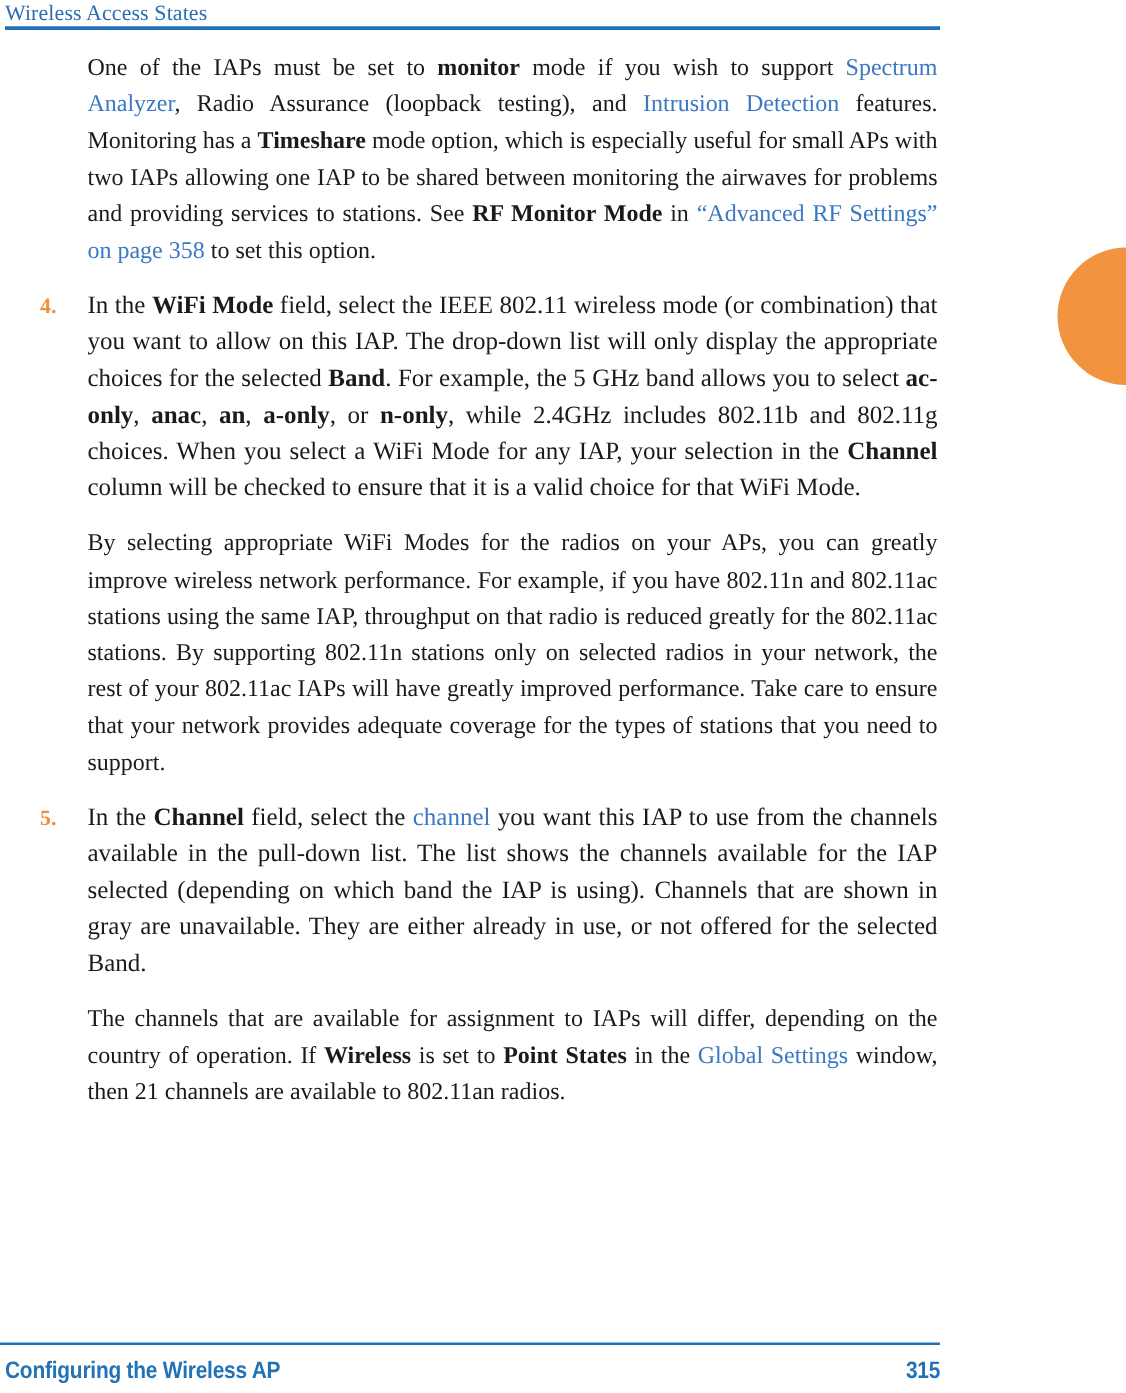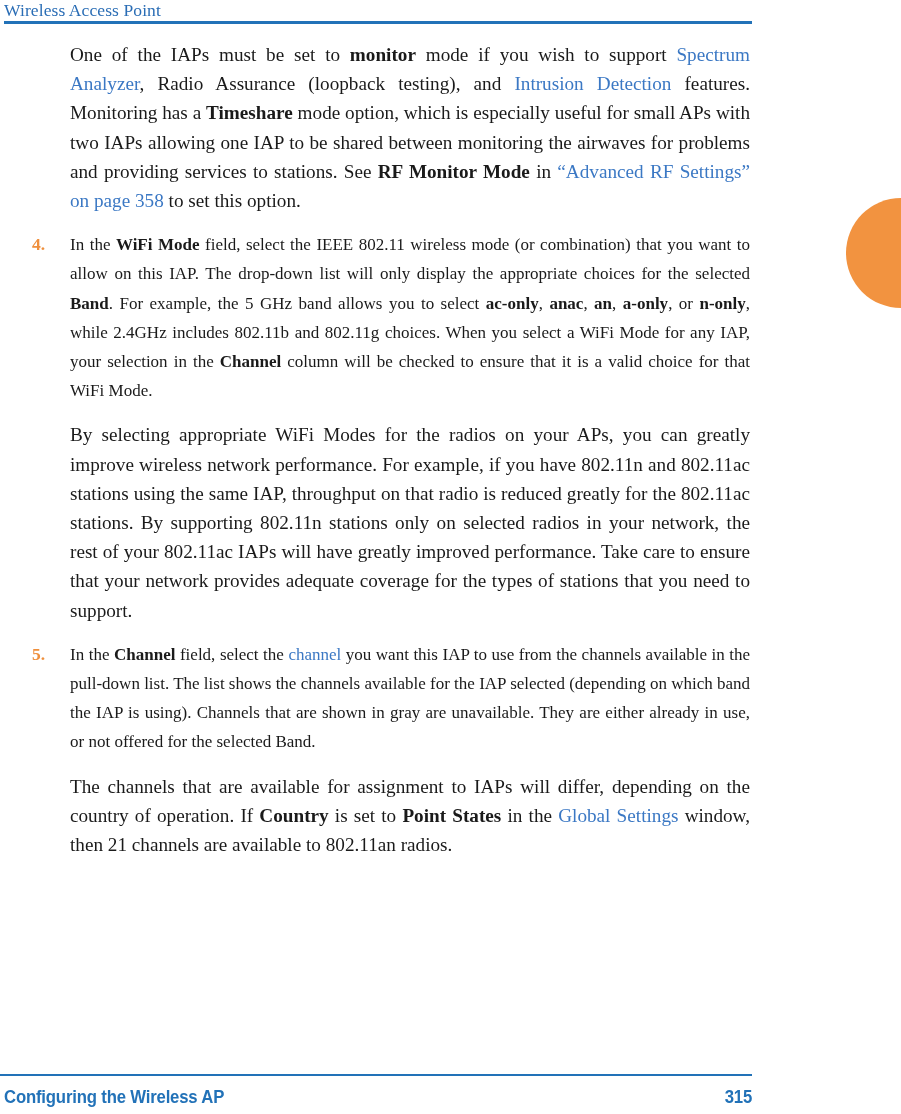--- a/index.html
+++ b/index.html
@@ -89,21 +89,21 @@
     color: #ef8f3c;
     font-weight: bold;
     font-size: 17.5px;
     line-height: 29.2px;
   }
   .list-body {
     margin-left: 70px;
     width: 680px;
     text-align: justify;
     text-justify: inter-word;
-    font-size: 17px;
+    font-size: 20px;
     line-height: 29.2px;
     text-align-last: left;
   }
 
   b, .b { font-weight: bold; }
   .lnk {
     color: #3b78c4;
     text-decoration: none;
     cursor: pointer;
   }
@@ -134,21 +134,21 @@
     letter-spacing: -0.2px;
     white-space: nowrap;
   }
   .footer-text { transform: scaleX(0.88); transform-origin: left center; }
   .footer-page { transform: scaleX(0.88); transform-origin: right center; }
 </style>
 </head>
 <body>
 
 <div class="page-header">
-  <div class="header-title">Wireless Access Point</div>
+  <div class="header-title">Wireless Access States</div>
   <div class="header-rule"></div>
 </div>
 
 <div class="edge-tab"></div>
 
 <div class="content">
 
   <div class="block">
     <div class="para"><span>One of the IAPs must be set to </span><b>monitor</b><span> mode if you wish to support </span><a class="lnk">Spectrum Analyzer</a><span>, Radio Assurance (loopback testing), and </span><a class="lnk">Intrusion Detection</a><span> features. Monitoring has a </span><b>Timeshare</b><span> mode option, which is especially useful for small APs with two IAPs allowing one IAP to be shared between monitoring the airwaves for problems and providing services to stations. See </span><b>RF Monitor Mode</b><span> in </span><a class="lnk">“Advanced RF Settings” on page 358</a><span> to set this option.</span></div>
   </div>
@@ -161,21 +161,21 @@
   <div class="block">
     <div class="para">By selecting appropriate WiFi Modes for the radios on your APs, you can greatly improve wireless network performance. For example, if you have 802.11n and 802.11ac stations using the same IAP, throughput on that radio is reduced greatly for the 802.11ac stations. By supporting 802.11n stations only on selected radios in your network, the rest of your 802.11ac IAPs will have greatly improved performance. Take care to ensure that your network provides adequate coverage for the types of stations that you need to support.</div>
   </div>
 
   <div class="block list-item">
     <div class="list-num">5.</div>
     <div class="list-body"><span>In the </span><b>Channel</b><span> field, select the </span><a class="lnk">channel</a><span> you want this IAP to use from the channels available in the pull-down list. The list shows the channels available for the IAP selected (depending on which band the IAP is using). Channels that are shown in gray are unavailable. They are either already in use, or not offered for the selected Band.</span></div>
   </div>
 
   <div class="block">
-    <div class="para last-line-left"><span>The channels that are available for assignment to IAPs will differ, depending on the country of operation. If </span><b>Country</b><span> is set to </span><b>Point States</b><span> in the </span><a class="lnk">Global Settings</a><span> window, then 21 channels are available to 802.11an radios.</span></div>
+    <div class="para last-line-left"><span>The channels that are available for assignment to IAPs will differ, depending on the country of operation. If </span><b>Wireless</b><span> is set to </span><b>Point States</b><span> in the </span><a class="lnk">Global Settings</a><span> window, then 21 channels are available to 802.11an radios.</span></div>
   </div>
 
 </div>
 
 <div class="footer-rule"></div>
 <div class="footer">
   <div class="footer-text">Configuring the Wireless AP</div>
   <div class="footer-page">315</div>
 </div>
 

